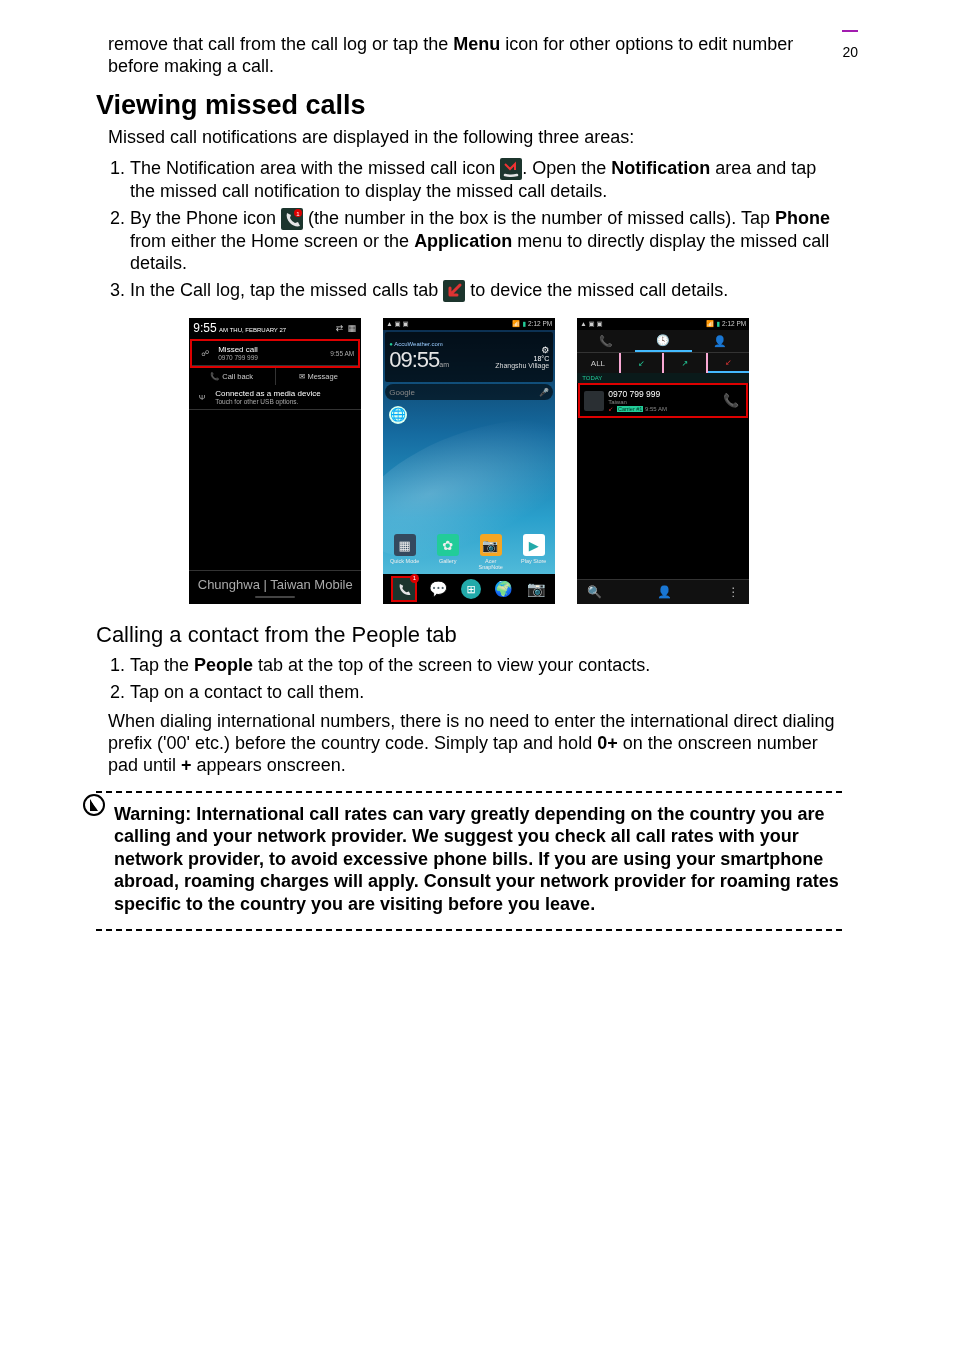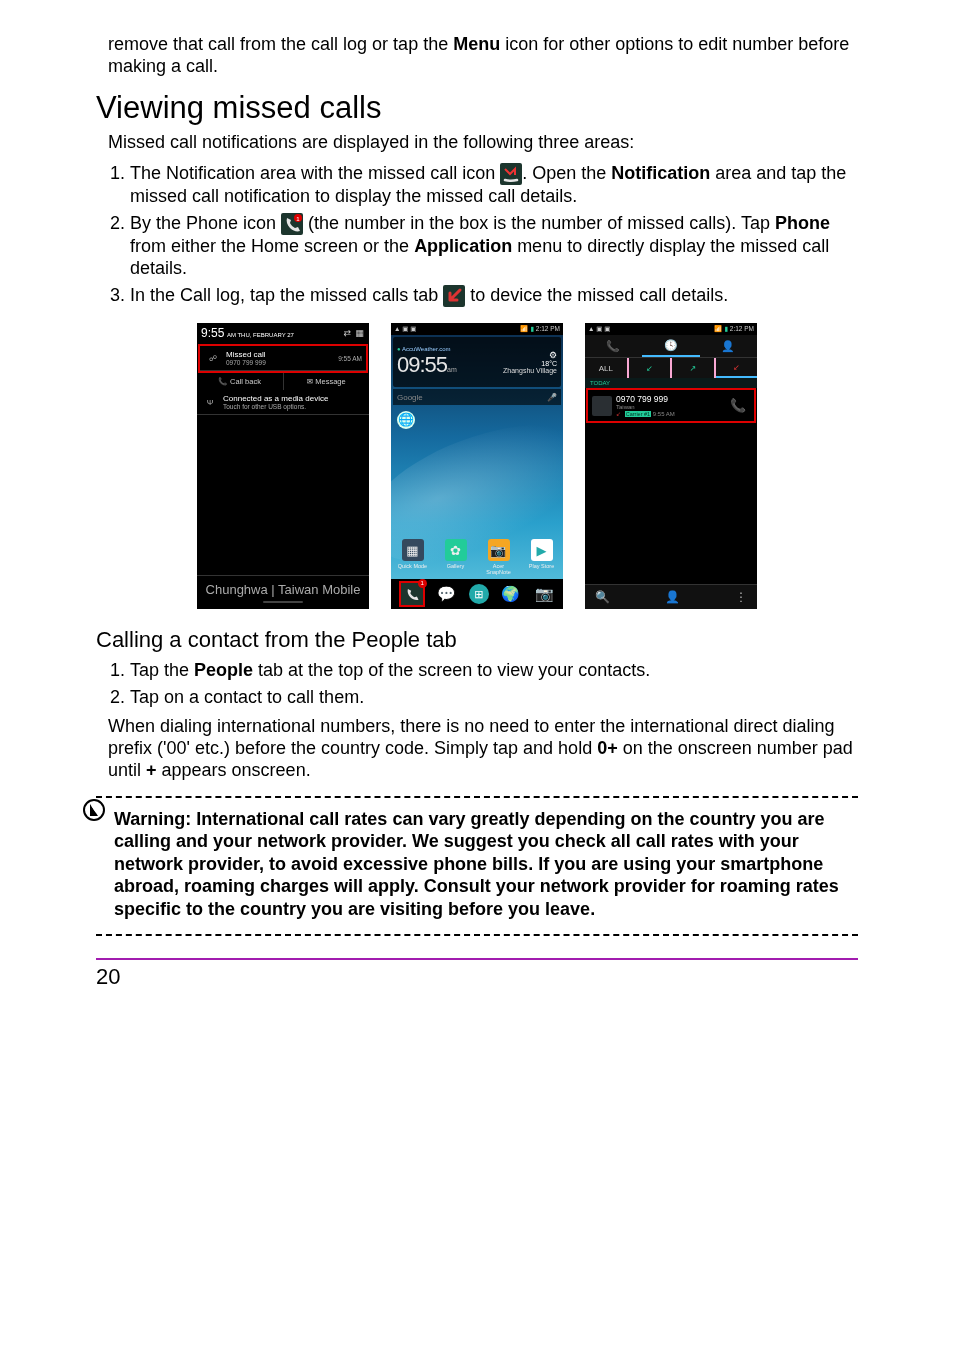--- a/index.html
+++ b/index.html
@@ -10,28 +10,27 @@
     padding: 0;
     background: #fff;
   }
   .page {
     width: 954px;
     height: 1008px;
     box-sizing: border-box;
     padding: 30px 96px 18px 96px;
     position: relative;
     display: flex;
-    flex-direction: column;
     justify-content: space-between;
   }
   .content { flex: 1; }
   h2 {
     font-family: Arial, Helvetica, sans-serif;
-    font-weight: normal;
-    font-size: 31px;
+    font-weight: bold;
+    font-size: 27px;
     margin: 12px 0 6px 0;
   }
   h3 {
     font-family: Arial, Helvetica, sans-serif;
     font-weight: normal;
     font-size: 22px;
     margin: 8px 0 6px 0;
   }
   p { margin: 4px 0 8px 0; line-height: 1.22; }
   .body-indent { margin-left: 12px; }
@@ -62,22 +61,22 @@
     width: 24px;
     height: 24px;
   }
   .warn-text {
     font-weight: bold;
     margin-left: 18px;
     line-height: 1.25;
   }
   .footer {
     border-top: 2px solid #a21caf;
-    padding-top: 4px;
-    font-size: 22px;
+    padding-top: 12px;
+    font-size: 14px;
   }
   .screens {
     display: flex;
     justify-content: center;
     gap: 22px;
     margin: 16px 0 18px 0;
   }
   .screen {
     width: 172px;
     height: 286px;
@@ -196,21 +195,21 @@
   .s2 .wcol { flex: 1; }
   .s2 .wtxt { font-size: 6px; color: #9cf; }
   .s2 .wloc { font-size: 7px; text-align: right; color: #ddd; }
   .s2 .searchbar {
     position: absolute;
     top: 66px;
     left: 2px;
     right: 2px;
     height: 14px;
     background: rgba(0,0,0,0.6);
-    border-radius: 0;
+    border-radius: 8px;
     color: #888;
     font-size: 8px;
     padding: 1px 4px;
     display: flex;
     align-items: center;
     justify-content: space-between;
   }
   .s2 .globe {
     position: absolute;
     top: 88px;

